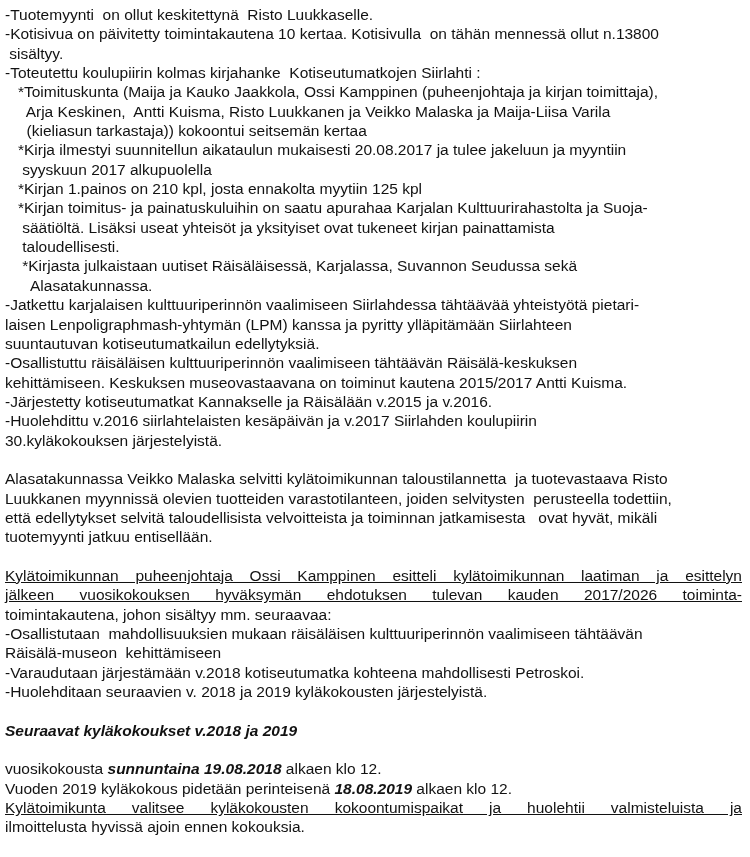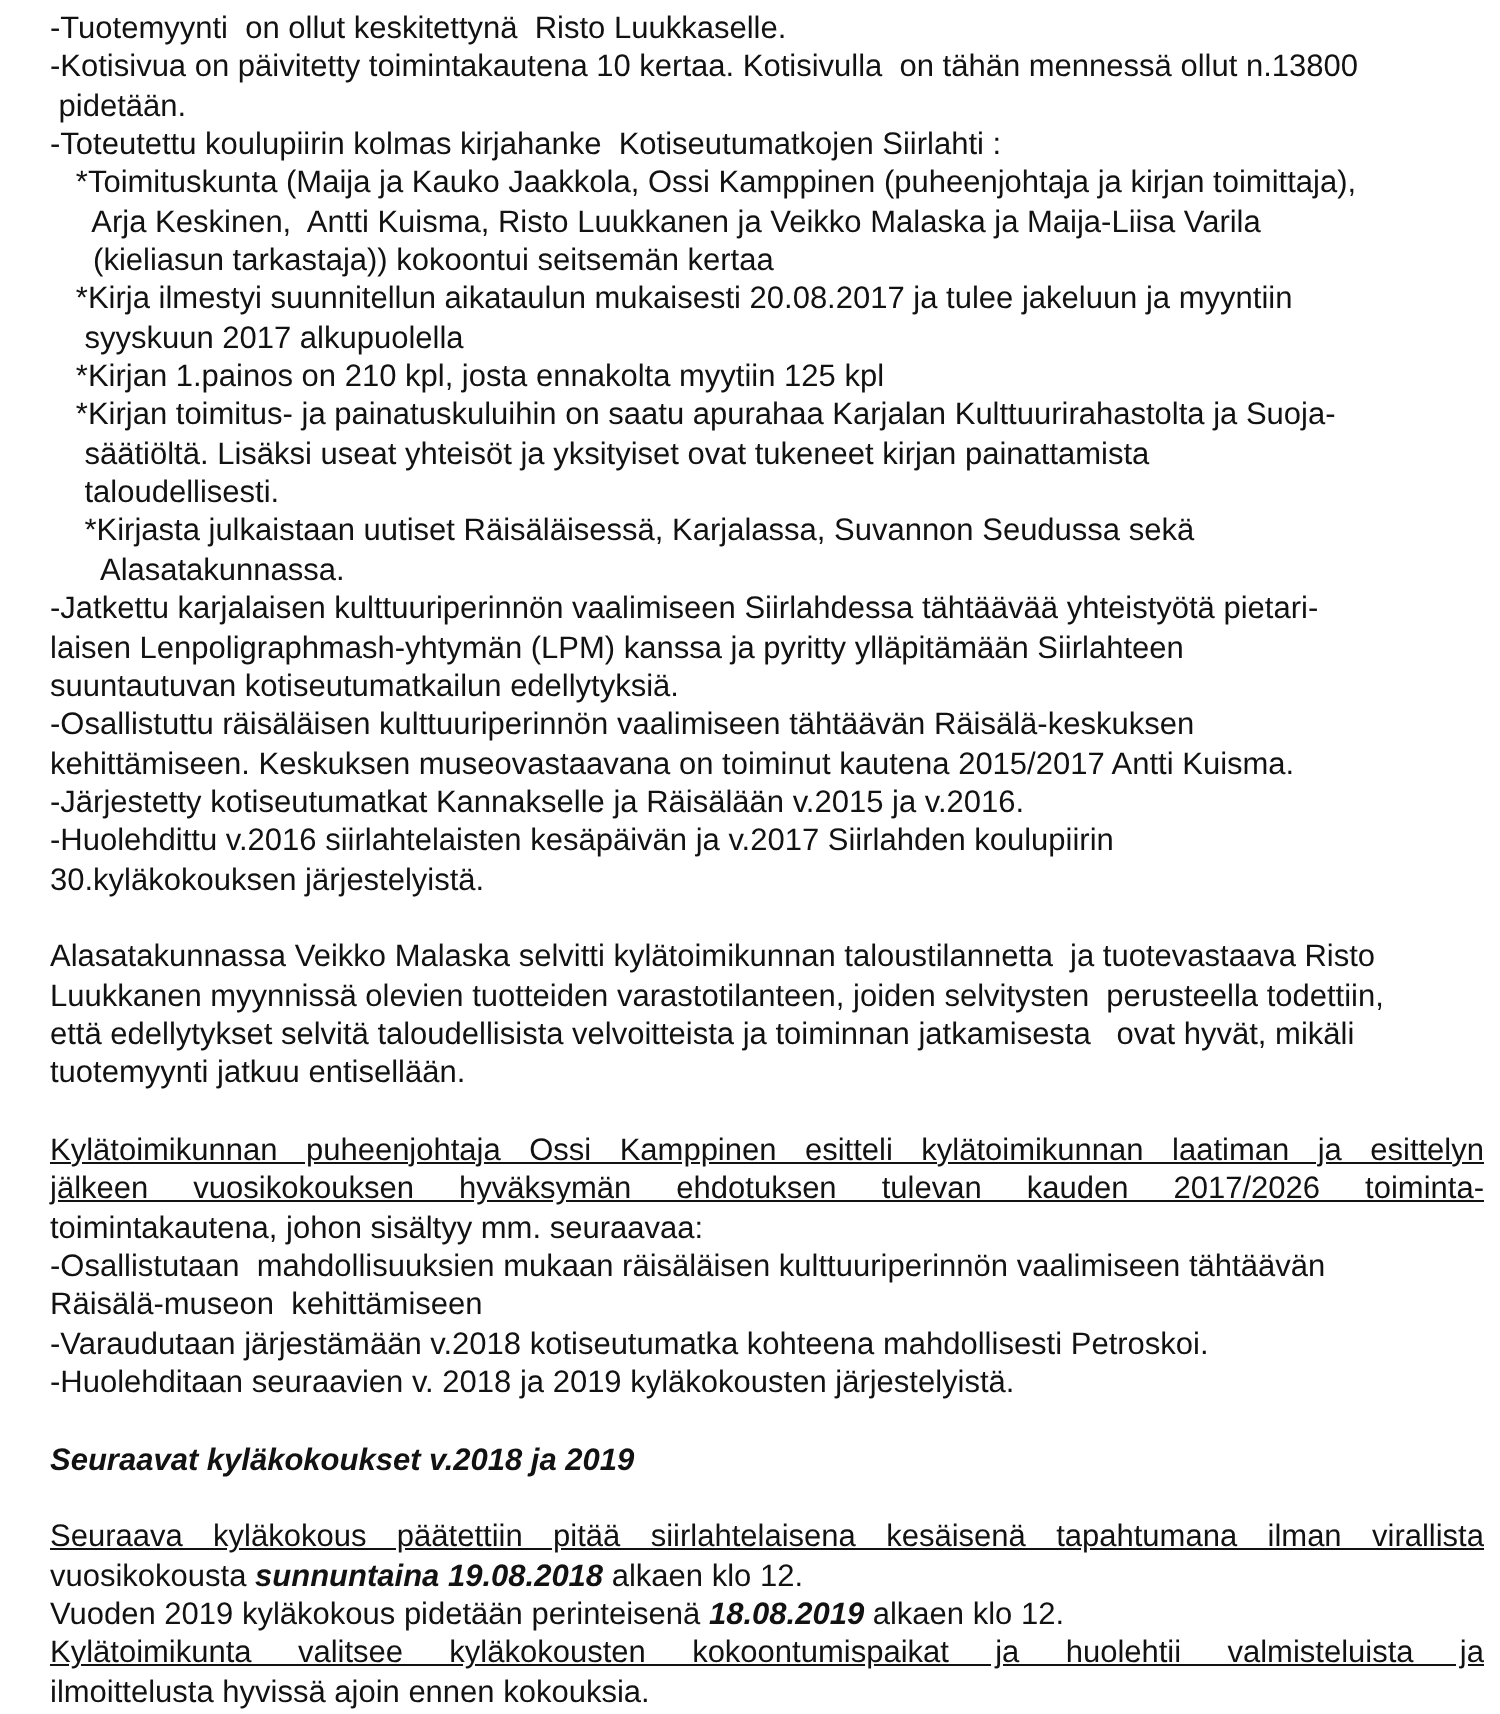--- a/index.html
+++ b/index.html
@@ -18,42 +18,41 @@
   }
   .content {
     padding: 5px 8px 0 5px;
     width: 737px;
     font-size: 15.5px;
     line-height: 19.35px;
   }
   .line {
     white-space: pre;        
     min-height: 19.35px;
-    margin-left: 20px;
   }
   .line.justify {
     white-space: normal;
     text-align: justify;
     text-align-last: justify;
     text-decoration: underline;
   }
   .line.blank {
     min-height: 19.35px;
   }
   .seg-bold   { font-weight: bold; font-style: italic; }
   .seg-italic { }
 </style>
 </head>
 <body>
 
 <div class="page">
   <div class="content">
       <div class="line"><span>-Tuotemyynti  on ollut keskitettynä  Risto Luukkaselle.</span></div>
       <div class="line"><span>-Kotisivua on päivitetty toimintakautena 10 kertaa. Kotisivulla  on tähän mennessä ollut n.13800</span></div>
-      <div class="line"><span> pidetään.</span></div>
+      <div class="line"><span> sisältyy.</span></div>
       <div class="line"><span>-Toteutettu koulupiirin kolmas kirjahanke  </span><span class="seg-italic">Kotiseutumatkojen Siirlahti</span><span> :</span></div>
       <div class="line"><span>   *Toimituskunta (Maija ja Kauko Jaakkola, Ossi Kamppinen (puheenjohtaja ja kirjan toimittaja),</span></div>
       <div class="line"><span>     Arja Keskinen,  Antti Kuisma, Risto Luukkanen ja Veikko Malaska ja Maija-Liisa Varila</span></div>
       <div class="line"><span>     (kieliasun tarkastaja)) kokoontui seitsemän kertaa</span></div>
       <div class="line"><span>   *Kirja ilmestyi suunnitellun aikataulun mukaisesti 20.08.2017 ja tulee jakeluun ja myyntiin</span></div>
       <div class="line"><span>    syyskuun 2017 alkupuolella</span></div>
       <div class="line"><span>   *Kirjan 1.painos on 210 kpl, josta ennakolta myytiin 125 kpl</span></div>
       <div class="line"><span>   *Kirjan toimitus- ja painatuskuluihin on saatu apurahaa Karjalan Kulttuurirahastolta ja Suoja-</span></div>
       <div class="line"><span>    säätiöltä. Lisäksi useat yhteisöt ja yksityiset ovat tukeneet kirjan painattamista</span></div>
       <div class="line"><span>    taloudellisesti.</span></div>
@@ -76,19 +75,18 @@
       <div class="line justify"><span>Kylätoimikunnan puheenjohtaja Ossi Kamppinen esitteli kylätoimikunnan laatiman ja esittelyn</span></div>
       <div class="line justify"><span>jälkeen vuosikokouksen hyväksymän ehdotuksen tulevan kauden 2017/2026 toiminta-</span></div>
       <div class="line"><span>toimintakautena, johon sisältyy mm. seuraavaa:</span></div>
       <div class="line"><span>-Osallistutaan  mahdollisuuksien mukaan räisäläisen kulttuuriperinnön vaalimiseen tähtäävän</span></div>
       <div class="line"><span>Räisälä-museon  kehittämiseen</span></div>
       <div class="line"><span>-Varaudutaan järjestämään v.2018 kotiseutumatka kohteena mahdollisesti Petroskoi.</span></div>
       <div class="line"><span>-Huolehditaan seuraavien v. 2018 ja 2019 kyläkokousten järjestelyistä.</span></div>
       <div class="line blank"></div>
       <div class="line"><span class="seg-bold">Seuraavat kyläkokoukset v.2018 ja 2019</span></div>
       <div class="line blank"></div>
-      <div class="line justify"><span>Seuraava kyläkokous päätettiin pitää siirlahtelaisena kesäisenä tapahtumana ilman virallista</span></div>
       <div class="line"><span>vuosikokousta </span><span class="seg-bold">sunnuntaina 19.08.2018</span><span> alkaen klo 12.</span></div>
       <div class="line"><span>Vuoden 2019 kyläkokous pidetään perinteisenä </span><span class="seg-bold">18.08.2019</span><span> alkaen klo 12.</span></div>
       <div class="line justify"><span>Kylätoimikunta valitsee kyläkokousten kokoontumispaikat ja huolehtii valmisteluista ja</span></div>
       <div class="line"><span>ilmoittelusta hyvissä ajoin ennen kokouksia.</span></div>
     </div>
 </div>
 
 </body></html>

